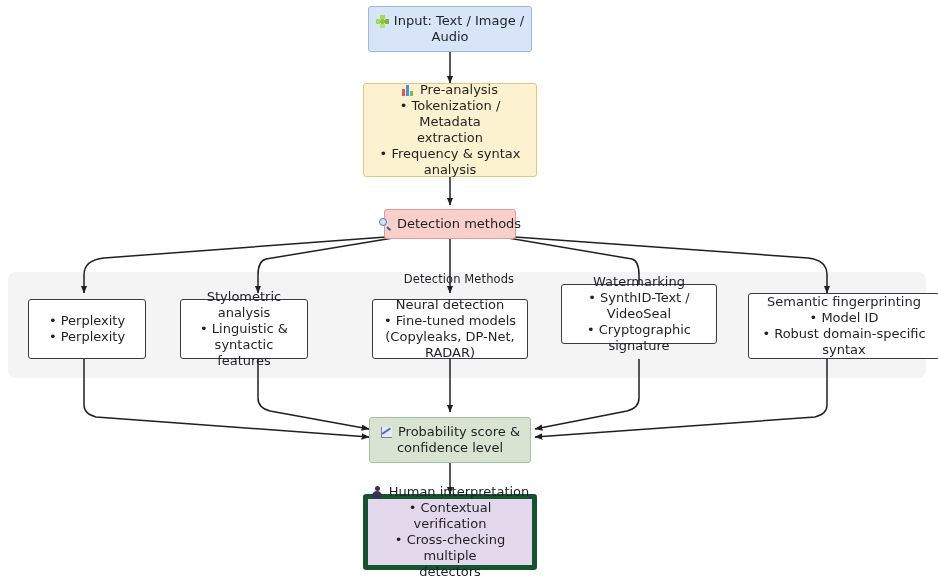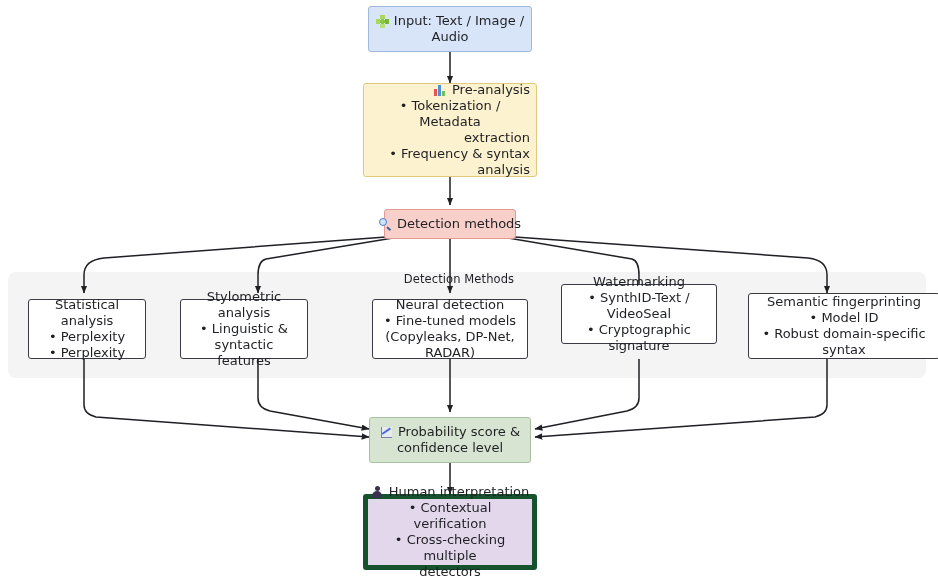--- a/index.html
+++ b/index.html
@@ -160,42 +160,41 @@
   </svg>
 
   <div class="node n-input" style="left:368px; top:6px; width:164px; height:46px;">
     <span class="ttl">
       <span class="ico ico-sparkle"></span>
       <span class="ln">Input: Text / Image /</span>
     </span>
     <span class="ln">Audio</span>
   </div>
 
-  <div class="node n-pre" style="left:363px; top:83px; width:174px; height:94px;align-items:flex-end;">
+  <div class="node n-pre" style="left:363px; top:83px; width:174px; height:94px;">
     <span class="ttl">
       <span class="ico ico-barchart">
           <span class="b3"></span>
         </span>
       <span class="ln">Pre-analysis</span>
     </span>
     <span class="ln">• Tokenization / Metadata</span>
     <span class="ln">extraction</span>
     <span class="ln">• Frequency &amp; syntax</span>
     <span class="ln">analysis</span>
   </div>
 
   <div class="node n-detect" style="left:384px; top:209px; width:132px; height:30px;">
     <span class="ttl">
       <span class="ico ico-search"></span>
       <span class="ln">Detection methods</span>
     </span>
   </div>
 
   <div class="node n-method" style="left:28px; top:299px; width:118px; height:60px;">
-    <span class="ln">Statistical analysis</span>
     <span class="ln">• Perplexity</span>
     <span class="ln">• Perplexity</span>
   </div>
 
   <div class="node n-method" style="left:180px; top:299px; width:128px; height:60px;">
     <span class="ln">Stylometric analysis</span>
     <span class="ln">• Linguistic &amp; syntactic</span>
     <span class="ln">features</span>
   </div>
 

